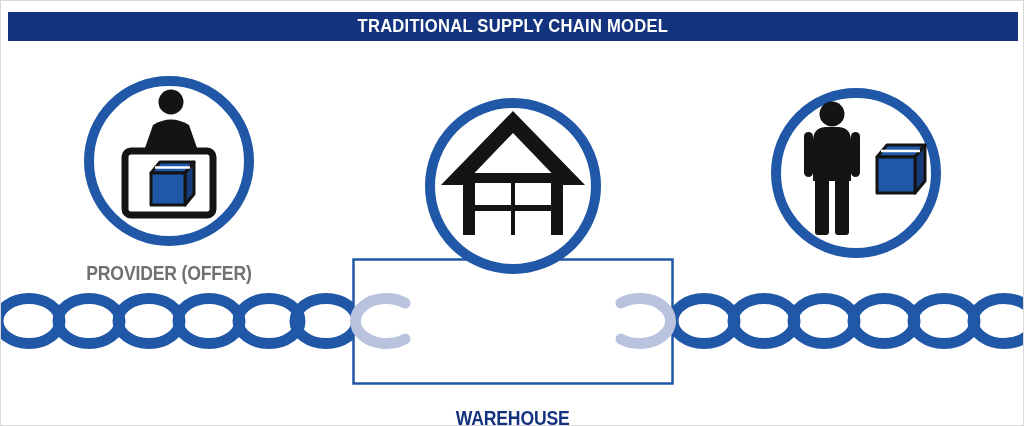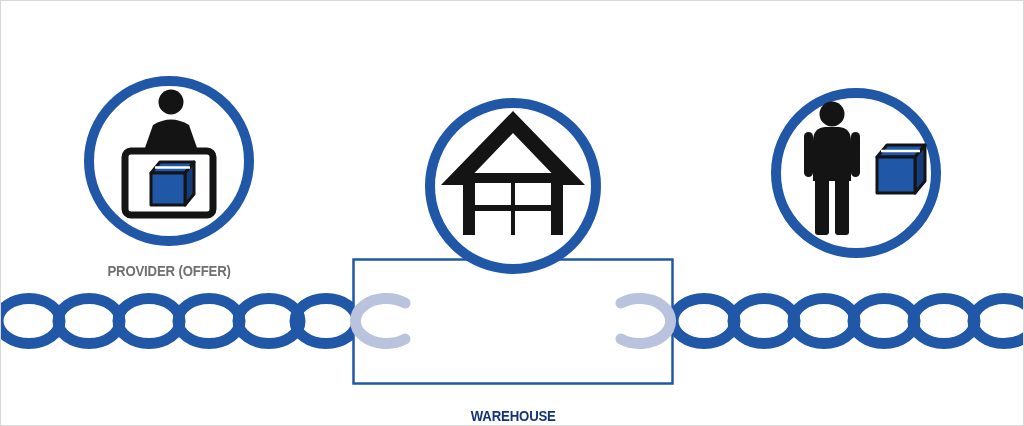--- a/index.html
+++ b/index.html
@@ -13,21 +13,21 @@
     background:var(--navy,#14337f);
     display:flex; align-items:center; justify-content:center;
   }
   .banner .banner-text {
     color:#ffffff; font-weight:bold; font-size:18px; letter-spacing:0.3px;
     display:inline-block; transform:scaleX(0.92); white-space:nowrap;
   }
   .svg-layer { position:absolute; left:0; top:0; }
   .node-label {
     position:absolute; color:var(--label_gray,#707070);
-    font-weight:bold; font-size:15px; text-align:center;
+    font-weight:bold; font-size:20px; text-align:center;
   }
   .node-label .lbl {
     display:inline-block; transform:scaleX(0.88); letter-spacing:-0.2px; white-space:nowrap;
   }
   .provider-label  { left:18px;  top:261px; width:300px; }
   .customer-label  { left:705px; top:261px; width:300px; }
   .warehouse-label { left:412px; top:394px; width:200px; color:var(--navy,#14337f);margin-top:12px; }
 
   
   .link        { fill:none; stroke:var(--chain_blue,#2057a7); stroke-width:11; }
@@ -39,20 +39,23 @@
   .whitepane   { fill:#ffffff; }
   .frame       { fill:#ffffff; stroke:var(--icon_black,#141414); stroke-width:7; }
   .wbox        { fill:#ffffff; stroke:var(--chain_blue,#2057a7); stroke-width:2.5; }
   .fold        { stroke:#ffffff; stroke-width:2.5; }
 </style>
 </head>
 <body>
 
 <div class="canvas">
 
+  <div class="banner">
+    <span class="banner-text">TRADITIONAL SUPPLY CHAIN MODEL</span>
+  </div>
 
   <svg class="svg-layer" width="1024" height="426" viewBox="0 0 1024 426">
 
     <g>
       <ellipse class="link" cx="28" cy="320" rx="31" ry="22.5"></ellipse>
       <ellipse class="link" cx="88" cy="320" rx="31" ry="22.5"></ellipse>
       <ellipse class="link" cx="148" cy="320" rx="31" ry="22.5"></ellipse>
       <ellipse class="link" cx="208" cy="320" rx="31" ry="22.5"></ellipse>
       <ellipse class="link" cx="268" cy="320" rx="31" ry="22.5"></ellipse>
       <ellipse class="link" cx="325" cy="320" rx="31" ry="22.5"></ellipse>

